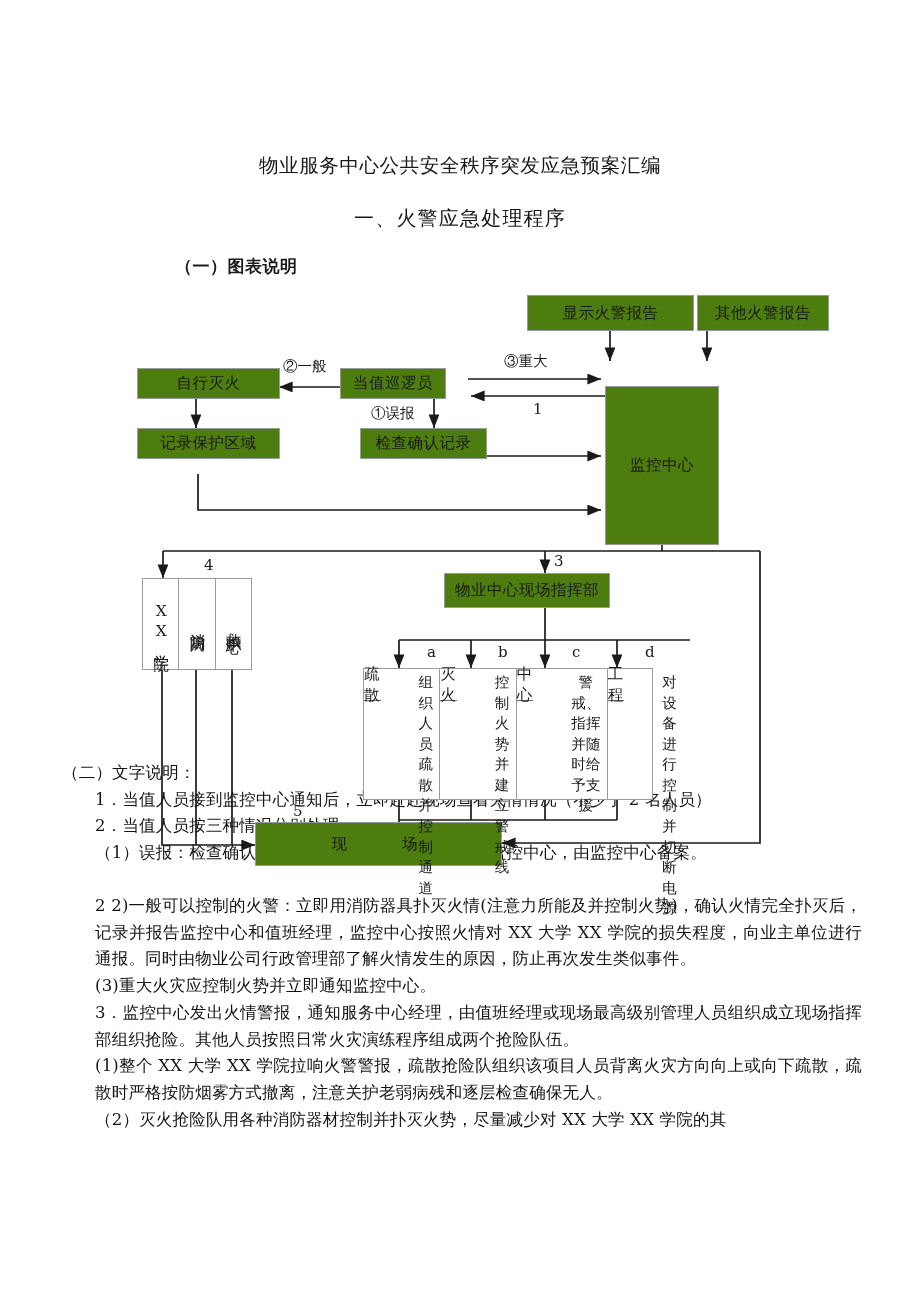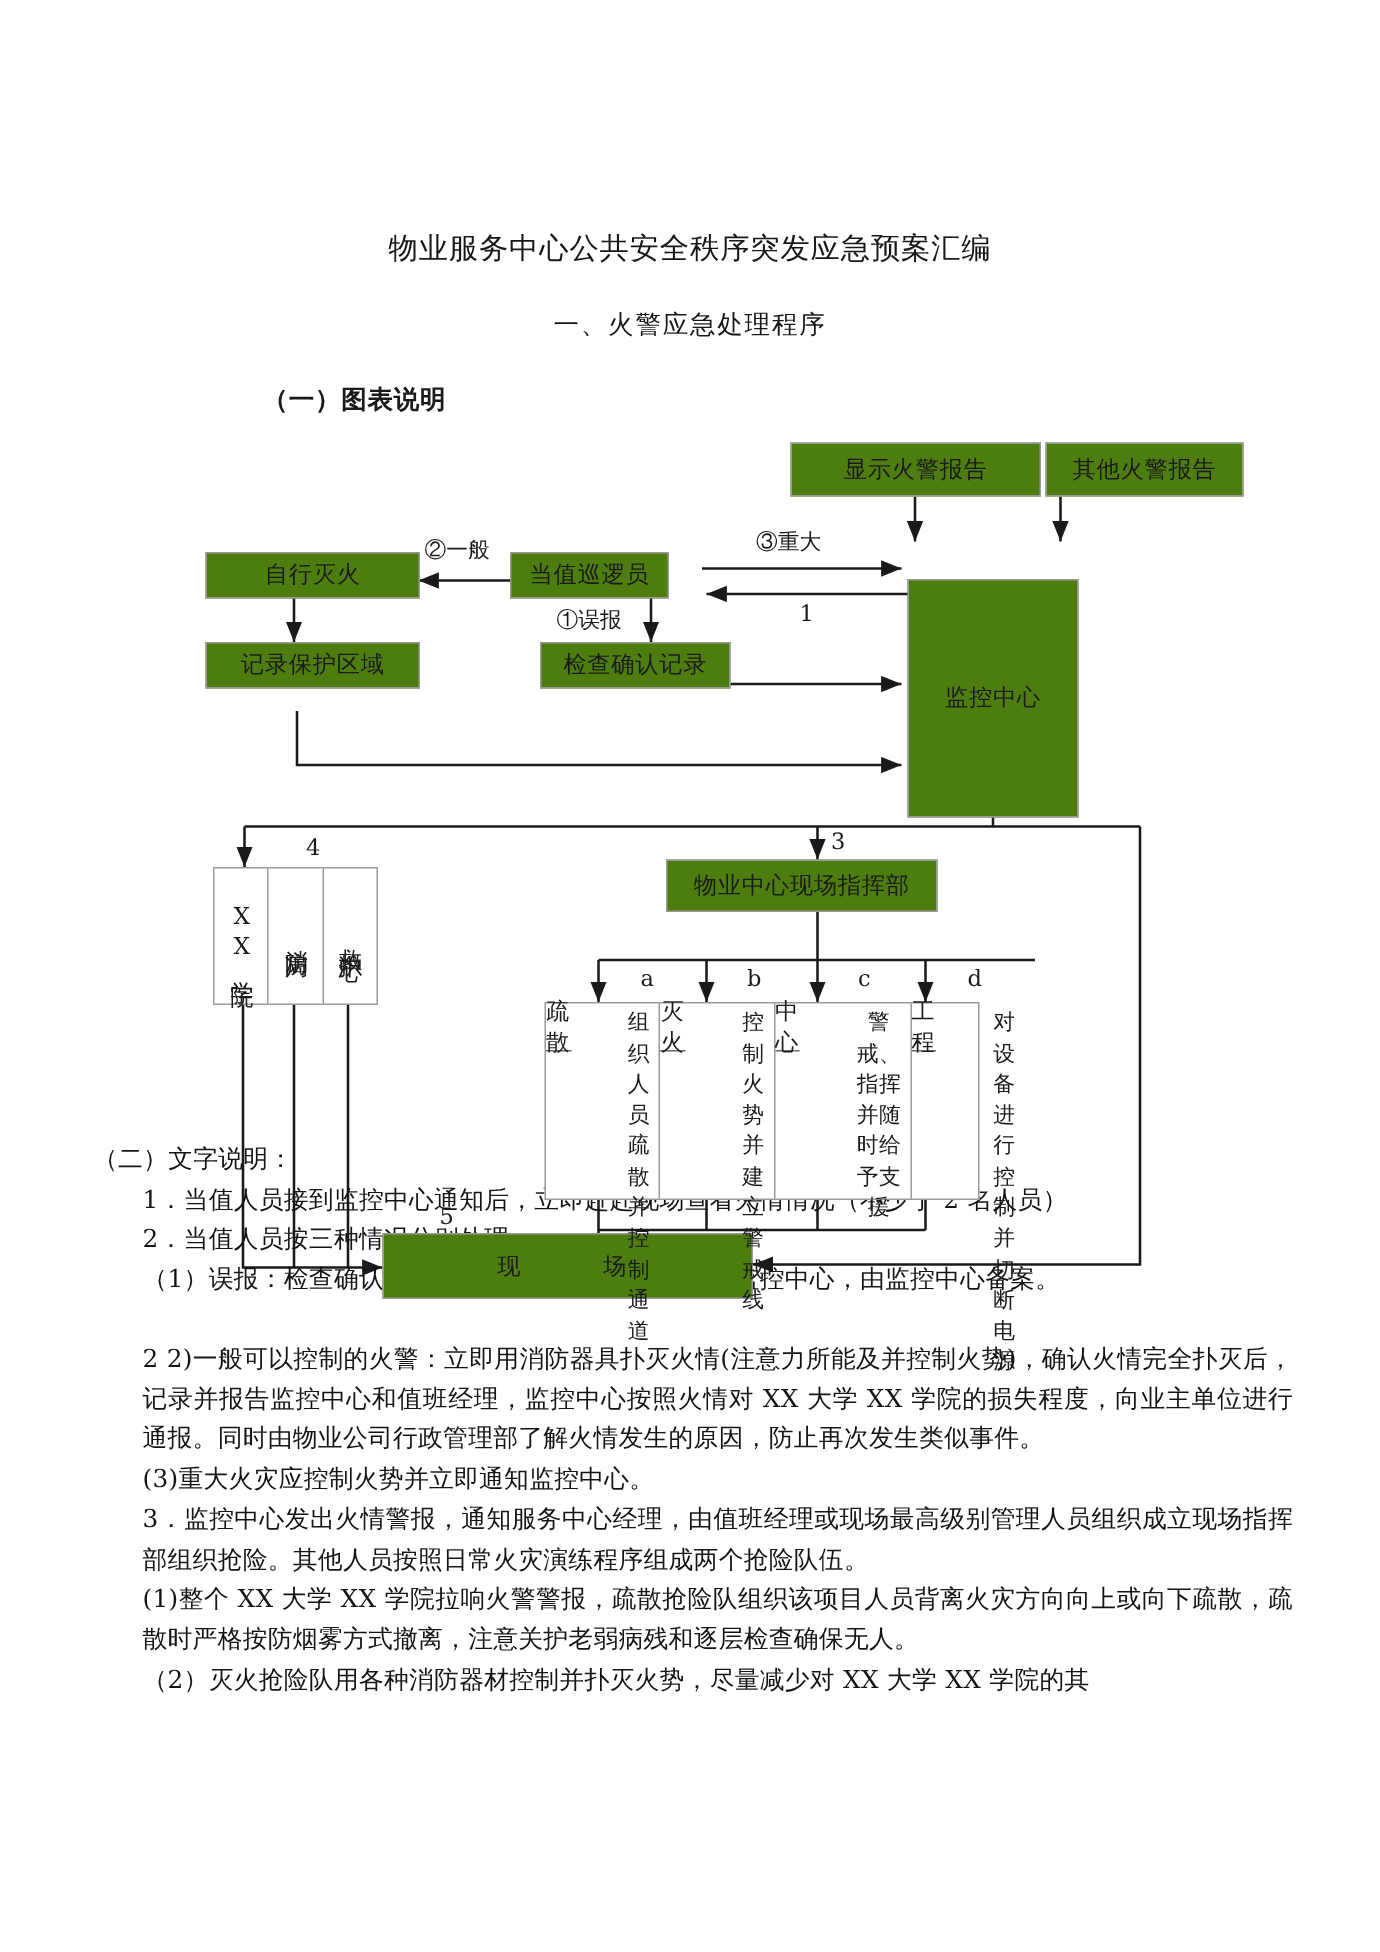--- a/index.html
+++ b/index.html
@@ -30,21 +30,21 @@
     text-align: center;
     font-size: 19.5px;
     letter-spacing: 0.6px;
     color: #171717;
   }
   .section-title {
     position: absolute;
     left: 0; top: 205px;
     width: 920px;
     text-align: center;
-    font-size: 17px;
+    font-size: 20px;
     letter-spacing: 1.2px;
     color: #171717;
   }
   .sub-title {
     position: absolute;
     left: 175px; top: 255px;
     font-size: 17px;
     font-weight: bold;
     letter-spacing: 0.5px;
   }
@@ -249,21 +249,21 @@
   <div class="node" style="left:137px; top:368px; width:143px; height:31px;">自行灭火</div>
 
   <div class="node" style="left:340px; top:368px; width:106px; height:31px;">当值巡逻员</div>
 
   <div class="node" style="left:137px; top:428px; width:143px; height:31px;">记录保护区域</div>
 
   <div class="node" style="left:360px; top:428px; width:127px; height:31px;">检查确认记录</div>
 
   <div class="node big" style="left:605px; top:362px; width:114px; height:159px;margin-top:24px;">监控中心</div>
 
-  <div class="node" style="left:444px; top:573px; width:181px; height:35px;">物业中心现场指挥部</div>
+  <div class="node" style="left:444px; top:573px; width:166px; height:35px;">物业中心现场指挥部</div>
 
   <div class="node" style="left:255px; top:822px; width:247px; height:44px; letter-spacing:8px;">现　　场</div>
 
   <div class="vstack" style="left:142px; top:578px; width:110px; height:92px;">
     <div class="cell">XX学院</div>
     <div class="cell">消防局</div>
     <div class="cell">救护中心</div>
   </div>
 
   <div class="teamtable" style="left:363px; top:668px; width:290px; height:132px;">

